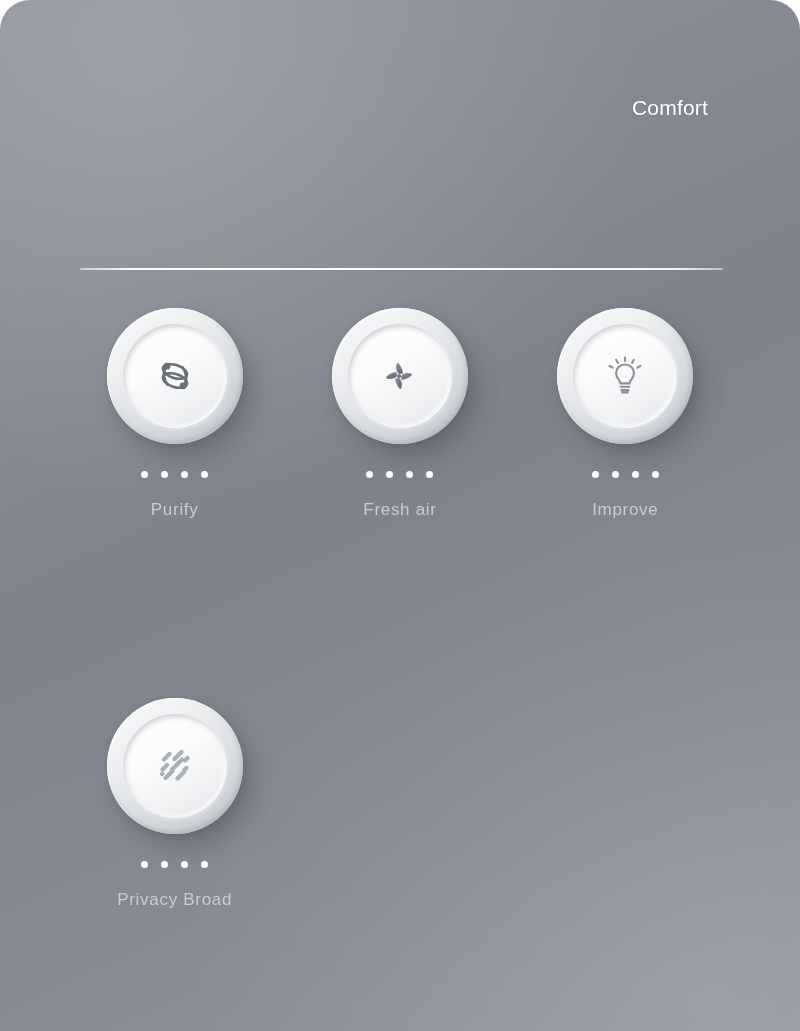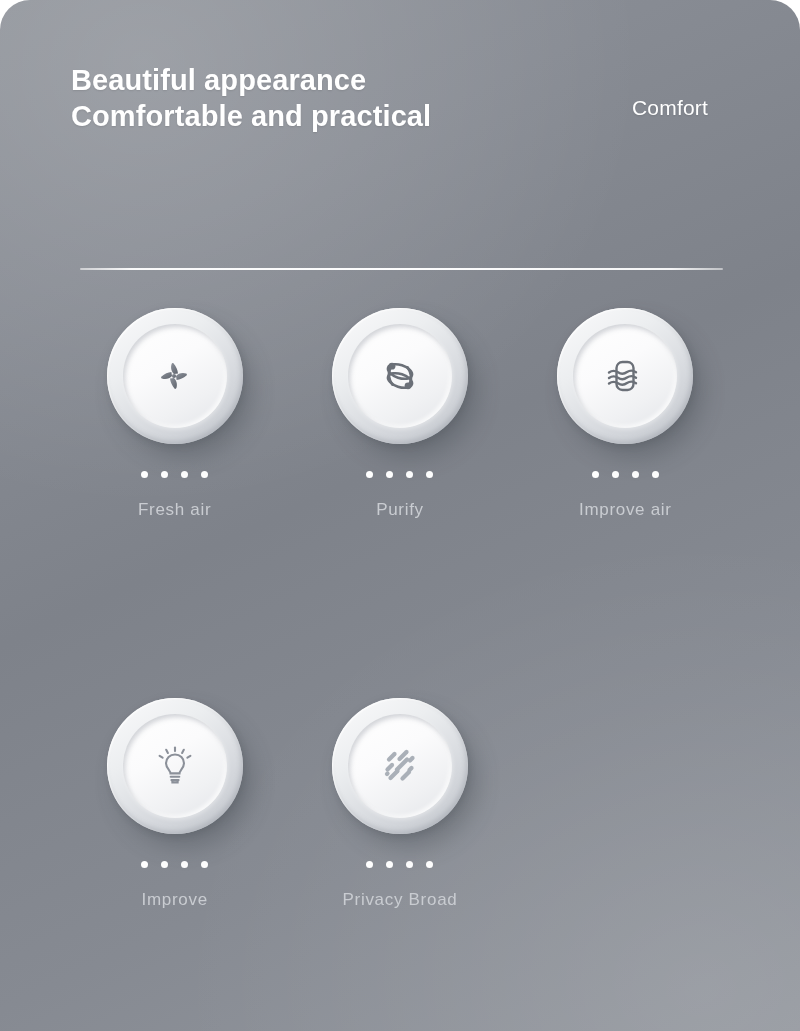--- a/index.html
+++ b/index.html
@@ -145,27 +145,52 @@
     text-align: center;
     white-space: nowrap;
   }
 </style>
 </head>
 <body>
 
 <div class="panel">
 
   <div class="header">
-    <div class="headline"><span>Beautiful appearance</span><span class="l2">Comfortable and practical</span></div>
     <div class="kicker">Comfort</div>
   </div>
 
   <div class="divider"></div>
 
   <div class="grid">
+
+    <div class="cell">
+      <div class="btn-outer">
+        <div class="btn-inner">
+          <span>
+            <svg width="52" height="52" viewBox="0 0 52 52">
+              <g fill="none" stroke="#6b7078" stroke-width="2.6" stroke-linecap="round">
+                <ellipse cx="26" cy="21.5" rx="12.5" ry="6.5" transform="rotate(18 26 21.5)"></ellipse>
+                <ellipse cx="26" cy="30.5" rx="12.5" ry="6.5" transform="rotate(18 26 30.5)"></ellipse>
+                <path d="M16.5 17.8 Q12.5 26 18.3 34.6"></path>
+                <path d="M35.5 34.2 Q39.5 26 33.7 17.4"></path>
+              </g>
+              <circle cx="18" cy="16.2" r="3.4" fill="#6b7078"></circle>
+              <circle cx="34" cy="35.8" r="3.4" fill="#6b7078"></circle>
+            </svg>
+          </span>
+        </div>
+      </div>
+      <div class="dots">
+        <span class="dot"></span>
+        <span class="dot"></span>
+        <span class="dot"></span>
+        <span class="dot"></span>
+      </div>
+      <div class="label">Purify</div>
+    </div>
 
     <div class="cell">
       <div class="btn-outer">
         <div class="btn-inner">
           <span>
             <svg width="54" height="54" viewBox="0 0 54 54">
               <defs>
                 <linearGradient id="fanG" x1="0" y1="0" x2="1" y2="1">
                   <stop offset="0%" stop-color="#8d929b"></stop>
                   <stop offset="100%" stop-color="#5f646d"></stop>
@@ -184,69 +209,20 @@
       </div>
       <div class="dots">
         <span class="dot"></span>
         <span class="dot"></span>
         <span class="dot"></span>
         <span class="dot"></span>
       </div>
       <div class="label">Fresh air</div>
     </div>
 
-    <div class="cell">
-      <div class="btn-outer">
-        <div class="btn-inner">
-          <span>
-            <svg width="52" height="52" viewBox="0 0 52 52">
-              <g fill="none" stroke="#6b7078" stroke-width="2.6" stroke-linecap="round">
-                <ellipse cx="26" cy="21.5" rx="12.5" ry="6.5" transform="rotate(18 26 21.5)"></ellipse>
-                <ellipse cx="26" cy="30.5" rx="12.5" ry="6.5" transform="rotate(18 26 30.5)"></ellipse>
-                <path d="M16.5 17.8 Q12.5 26 18.3 34.6"></path>
-                <path d="M35.5 34.2 Q39.5 26 33.7 17.4"></path>
-              </g>
-              <circle cx="18" cy="16.2" r="3.4" fill="#6b7078"></circle>
-              <circle cx="34" cy="35.8" r="3.4" fill="#6b7078"></circle>
-            </svg>
-          </span>
-        </div>
-      </div>
-      <div class="dots">
-        <span class="dot"></span>
-        <span class="dot"></span>
-        <span class="dot"></span>
-        <span class="dot"></span>
-      </div>
-      <div class="label">Purify</div>
-    </div>
-
-    <div class="cell">
-      <div class="btn-outer">
-        <div class="btn-inner">
-          <span>
-            <svg width="54" height="54" viewBox="0 0 54 54">
-              <g fill="none" stroke="#6b7078" stroke-width="2.4" stroke-linecap="round">
-                <rect x="18.5" y="13" width="17" height="28" rx="6"></rect>
-                <path d="M11 23.5 q4.5-3.2 9-.2 t9-.2 q4.5-3 9 .2"></path>
-                <path d="M11 29 q4.5-3.2 9-.2 t9-.2 q4.5-3 9 .2"></path>
-                <path d="M11 34.5 q4.5-3.2 9-.2 t9-.2 q4.5-3 9 .2"></path>
-              </g>
-            </svg>
-          </span>
-        </div>
-      </div>
-      <div class="dots">
-        <span class="dot"></span>
-        <span class="dot"></span>
-        <span class="dot"></span>
-        <span class="dot"></span>
-      </div>
-      <div class="label">Improve air</div>
-    </div>
 
     <div class="cell">
       <div class="btn-outer">
         <div class="btn-inner">
           <span>
             <svg width="54" height="54" viewBox="0 0 54 54">
               <g fill="none" stroke="#8b9099" stroke-width="2.1" stroke-linecap="round">
                 <path d="M27 15.5c-5.1 0-9 3.9-9 8.8 0 3.3 1.7 5.3 3.1 7 .9 1.1 1.4 1.9 1.4 3.1h9c0-1.2.5-2 1.4-3.1 1.4-1.7 3.1-3.7 3.1-7 0-4.9-3.9-8.8-9-8.8z"></path>
                 <path d="M22.7 37.8h8.6"></path>
                 <path d="M23.4 41.1h7.2"></path>

